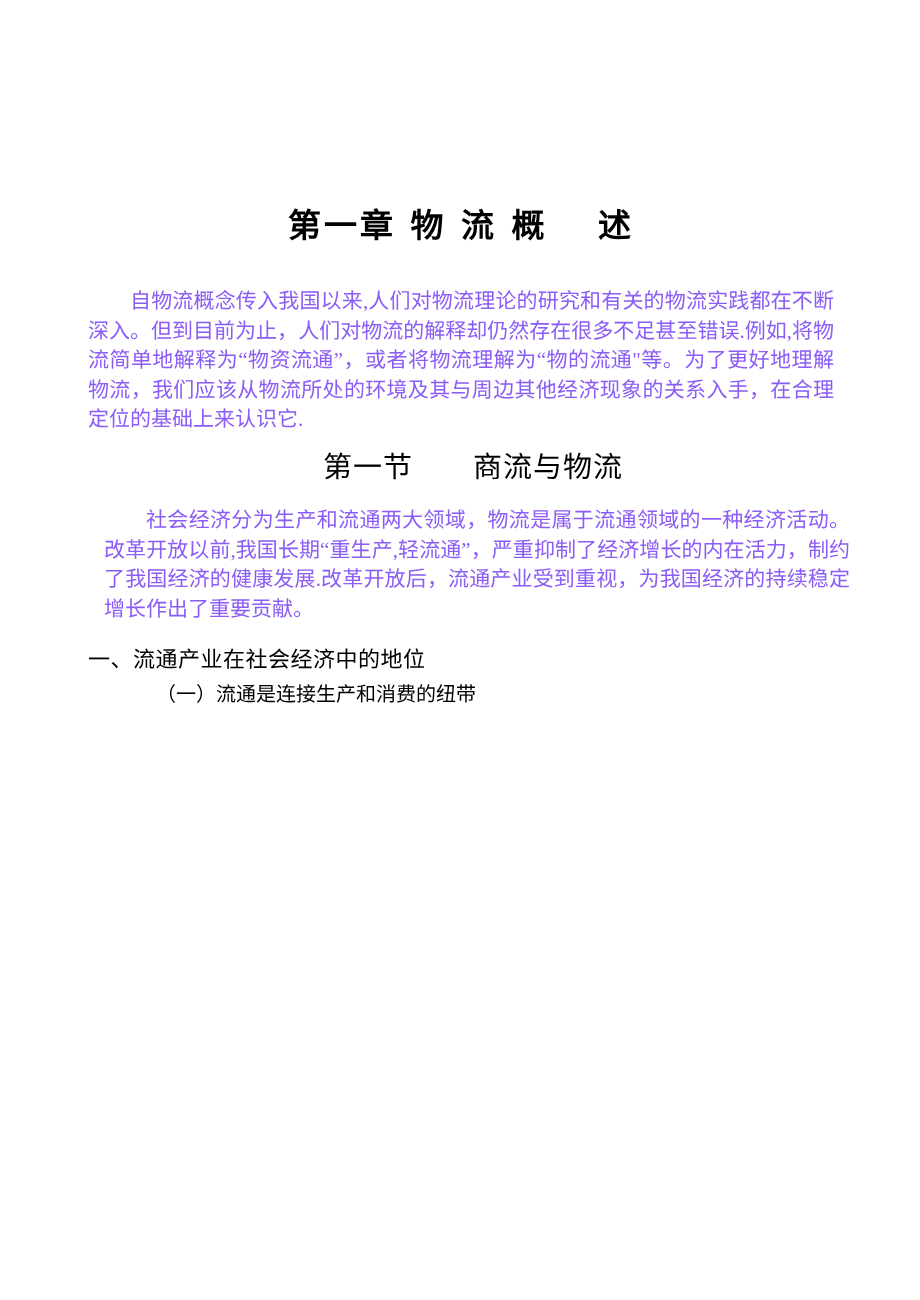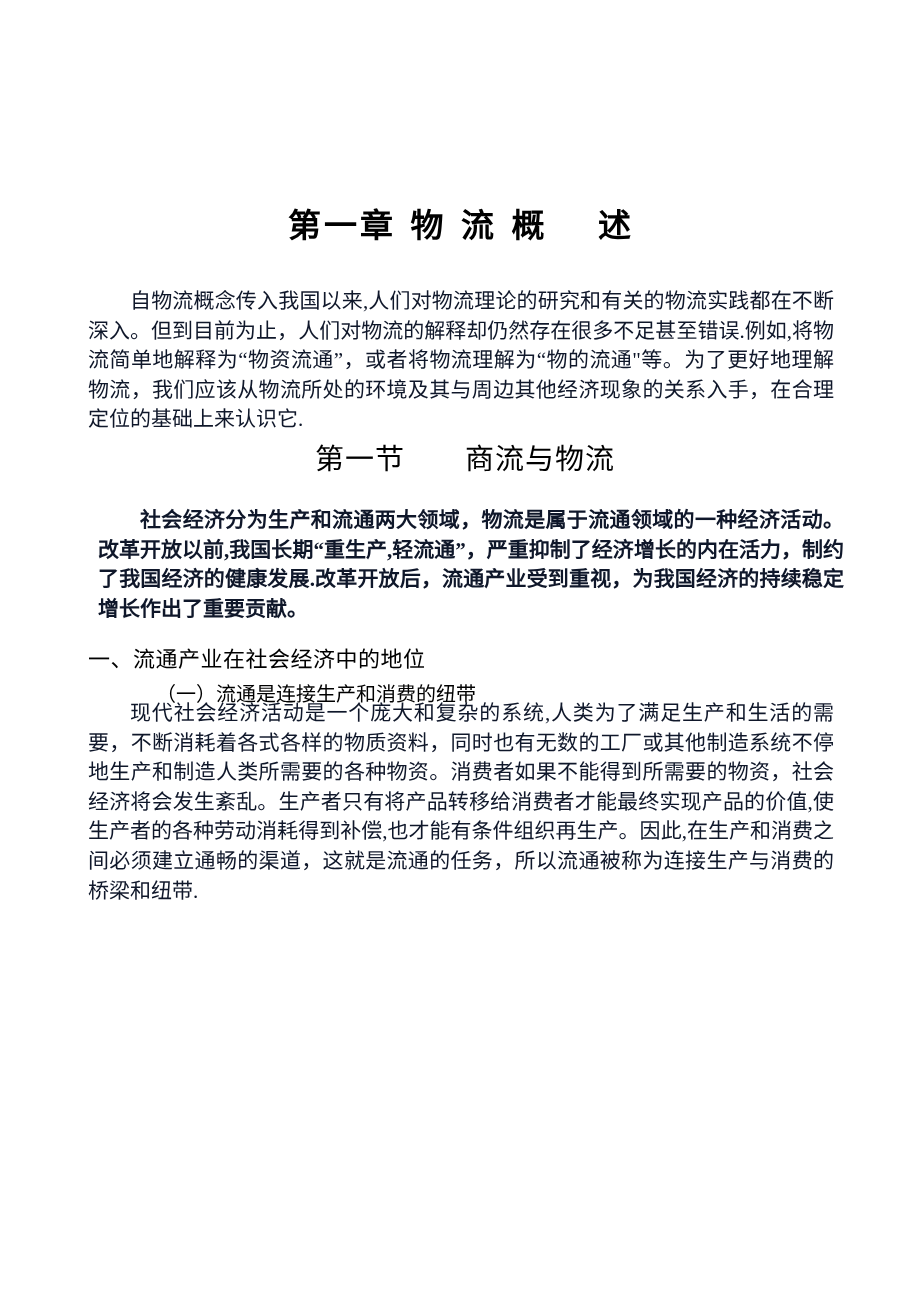--- a/index.html
+++ b/index.html
@@ -48,53 +48,52 @@
   }
 
   
   .para {
     margin: 0;
     font-size: 21px;
     line-height: 29.6px;
     text-align: justify;
     text-justify: inter-ideograph;
     text-indent: 2em;
-    color: #0f172a;
+    color: #8b5cf6;
   }
 
   .block-intro {
     position: absolute;
     left: 0;
     top: 287px;
     width: 746px;
   }
 
   
   .section-heading {
-    margin: 4px;
+    margin: 12px;
     position: absolute;
     left: 0;
     top: 435px;
     width: 746px;
     text-align: center;
     font-family: "DejaVu Sans", "Liberation Sans", sans-serif;
     font-weight: normal;
     font-size: 29px;
     line-height: 40px;
     letter-spacing: 1px;
     color: #000000;
     white-space: pre;
   }
 
   .block-section-intro {
     position: absolute;
-    left: 10px;
+    left: 16px;
     top: 506px;
     width: 746px;
-    font-weight: bold;
   }
 
   
   .heading-1 {
     margin: 0;
     position: absolute;
     left: 0;
     top: 645px;
     width: 746px;
     font-family: "DejaVu Sans", "Liberation Sans", sans-serif;
@@ -147,18 +146,17 @@
 
     <div class="block-section-intro">
       <p class="para">社会经济分为生产和流通两大领域，物流是属于流通领域的一种经济活动。改革开放以前,我国长期“重生产,轻流通”，严重抑制了经济增长的内在活力，制约了我国经济的健康发展.改革开放后，流通产业受到重视，为我国经济的持续稳定增长作出了重要贡献。</p>
     </div>
 
     <h3 class="heading-1">一、流通产业在社会经济中的地位</h3>
 
     <h4 class="heading-2">（一）流通是连接生产和消费的纽带</h4>
 
     <div class="block-body">
-      <p class="para">现代社会经济活动是一个庞大和复杂的系统,人类为了满足生产和生活的需要，不断消耗着各式各样的物质资料，同时也有无数的工厂或其他制造系统不停地生产和制造人类所需要的各种物资。消费者如果不能得到所需要的物资，社会经济将会发生紊乱。生产者只有将产品转移给消费者才能最终实现产品的价值,使生产者的各种劳动消耗得到补偿,也才能有条件组织再生产。因此,在生产和消费之间必须建立通畅的渠道，这就是流通的任务，所以流通被称为连接生产与消费的桥梁和纽带.</p>
     </div>
 
   </div>
 
 </div>
 
 </body></html>

